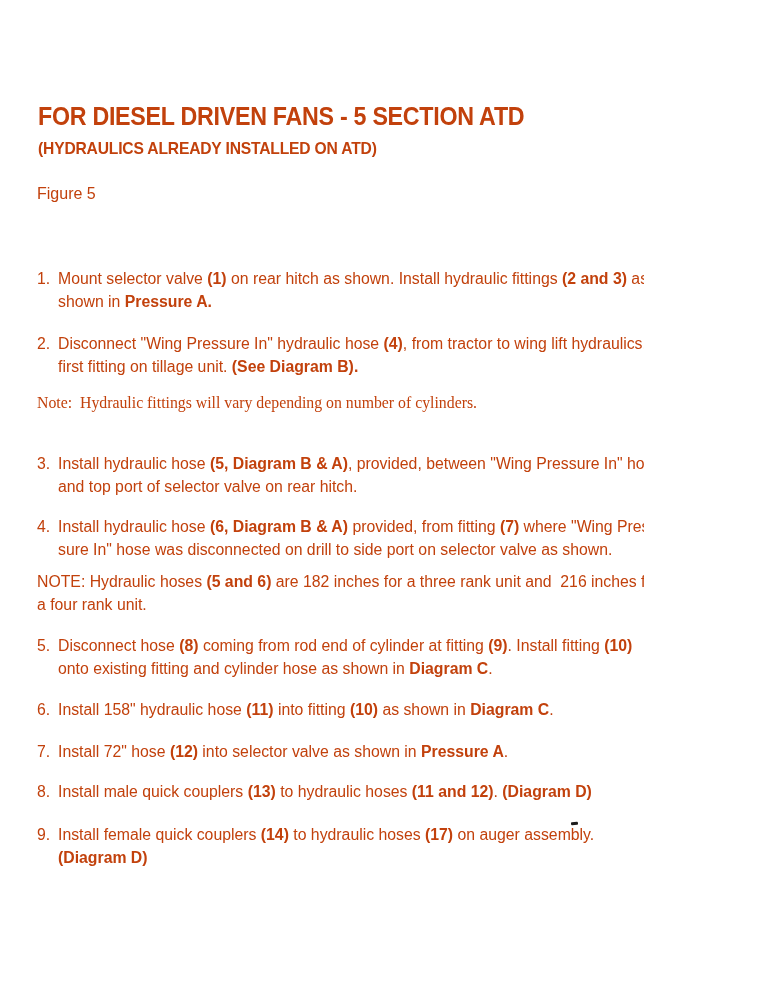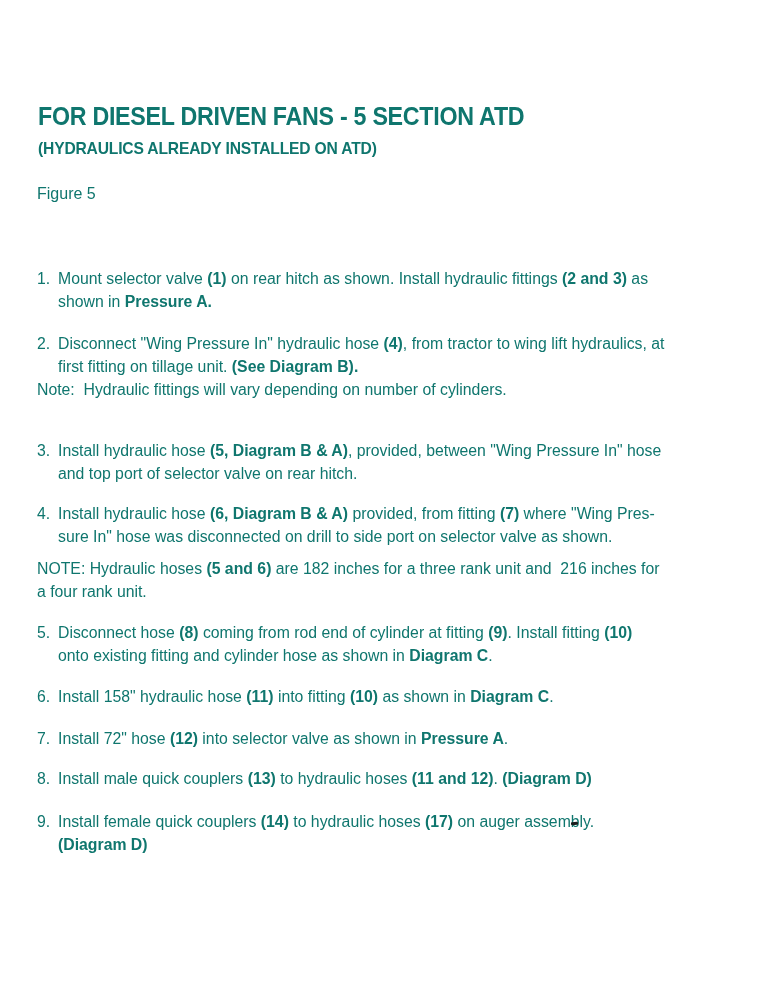--- a/index.html
+++ b/index.html
@@ -1,20 +1,19 @@
 <!DOCTYPE html>
 <html><head>
 <meta charset="utf-8">
 <style>
   html,body { margin:0; padding:0; background:#ffffff; }
   .page {
     position:relative; width:644px; height:1000px;
-    background:#ffffff; color:#0f766e; overflow:hidden;
+    background:#ffffff; color:#c2410c; overflow:hidden;
     font-family:"Liberation Sans", sans-serif;
-    padding-left:28px;
   }
   .title {
     position:absolute; left:38px; top:102px;
     font-size:25px; font-weight:700; letter-spacing:-0.3px;
     white-space:pre; transform:scaleX(0.93); transform-origin:0 0;
   }
   .subtitle {
     position:absolute; left:38px; top:139px;
     font-size:17px; font-weight:700; letter-spacing:-0.2px;
     white-space:pre; transform:scaleX(0.92); transform-origin:0 0;
@@ -50,21 +49,21 @@
       <div class="block kind-item" style="margin-top: 0px;">
         <span class="item-num">1.</span>
         <div class="text-line">Mount selector valve <b>(1)</b> on rear hitch as shown. Install hydraulic fittings <b>(2 and 3)</b> as</div>
         <div class="text-line">shown in <b>Pressure A.</b></div>
       </div>
       <div class="block kind-item" style="margin-top: 19px;">
         <span class="item-num">2.</span>
         <div class="text-line">Disconnect "Wing Pressure In" hydraulic hose <b>(4)</b>, from tractor to wing lift hydraulics, at</div>
         <div class="text-line">first fitting on tillage unit. <b>(See Diagram B).</b></div>
       </div>
-      <div class="block kind-note" style="margin-top: 0;">
+      <div class="block kind-note" style="margin-top: 13px; font-family: Liberation Serif, serif;">
         <div class="text-line">Note:  Hydraulic fittings will vary depending on number of cylinders.</div>
       </div>
       <div class="block kind-item" style="margin-top: 38px;">
         <span class="item-num">3.</span>
         <div class="text-line">Install hydraulic hose <b>(5, Diagram B &amp; A)</b>, provided, between "Wing Pressure In" hose</div>
         <div class="text-line">and top port of selector valve on rear hitch.</div>
       </div>
       <div class="block kind-item" style="margin-top: 17px;">
         <span class="item-num">4.</span>
         <div class="text-line">Install hydraulic hose <b>(6, Diagram B &amp; A)</b> provided, from fitting <b>(7)</b> where "Wing Pres-</div>

